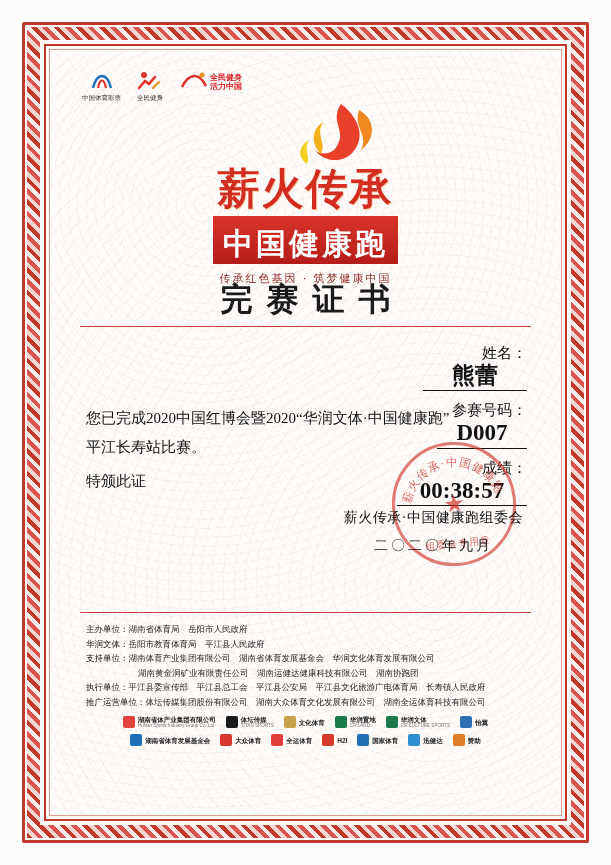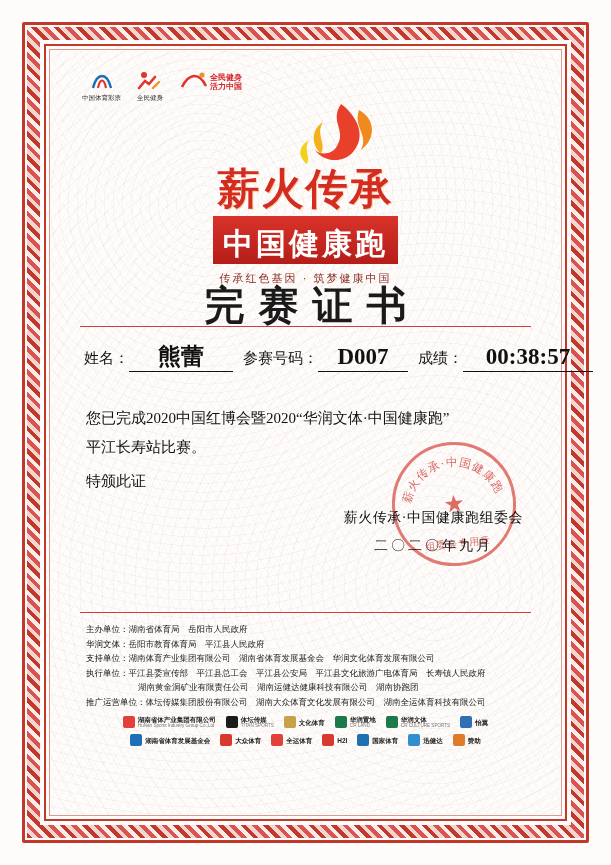--- a/index.html
+++ b/index.html
@@ -108,37 +108,37 @@
     font-size:11px;
     color:#8a2b22;
     letter-spacing:2px;
     font-family:"Liberation Sans",sans-serif;
   }
 
   
   .cert-title{
     position:absolute;left:0;right:0;top:226px;
     text-align:center;
-    font-size:40px;
+    font-size:32px;
     font-weight:bold;
     letter-spacing:14px;
     color:#1a1a1a;
     text-indent:14px;
   }
   .rule{
     position:absolute;
     height:1px;background:#c9423a;
   }
   .rule-top{left:28px;right:28px;top:274px;}
 
   
   .fields{
     position:absolute;left:32px;right:32px;top:292px;
-    display:flex;align-items:center;
-    font-size:15px;color:#111;
+    display:flex;align-items:flex-end;
+    font-size:15px;color:#111;flex-direction:column;
   }
   .fl{white-space:nowrap;}
   .val{
     font-size:23px;font-weight:bold;color:#111;
     border-bottom:1.4px solid #111;
     text-align:center;
     padding:0 6px 1px 6px;
     line-height:1.15;
   }
   .v-name{min-width:92px;}
@@ -321,26 +321,26 @@
     <div class="credits">
       <div class="row">
         <span class="lbl">主办单位：</span><span>湖南省体育局　岳阳市人民政府</span>
       </div>
       <div class="row">
         <span class="lbl">华润文体：</span><span>岳阳市教育体育局　平江县人民政府</span>
       </div>
       <div class="row">
         <span class="lbl">支持单位：</span><span>湖南体育产业集团有限公司　湖南省体育发展基金会　华润文化体育发展有限公司</span>
       </div>
+      <div class="row indent">
+        <span>湖南黄金洞矿业有限责任公司　湖南运健达健康科技有限公司　湖南协跑团</span>
+      </div>
       <div class="row">
         <span class="lbl">执行单位：</span><span>平江县委宣传部　平江县总工会　平江县公安局　平江县文化旅游广电体育局　长寿镇人民政府</span>
       </div>
-      <div class="row indent">
-        <span>湖南黄金洞矿业有限责任公司　湖南运健达健康科技有限公司　湖南协跑团</span>
-      </div>
       <div class="row">
         <span class="lbl">推广运营单位：</span><span>体坛传媒集团股份有限公司　湖南大众体育文化发展有限公司　湖南全运体育科技有限公司</span>
       </div>
     </div>
 
     <div class="logo-strip">
       <div class="lrow">
         <div class="chip">
           <span class="sq" style="background:#e2413b"></span>
           <span class="txt">

